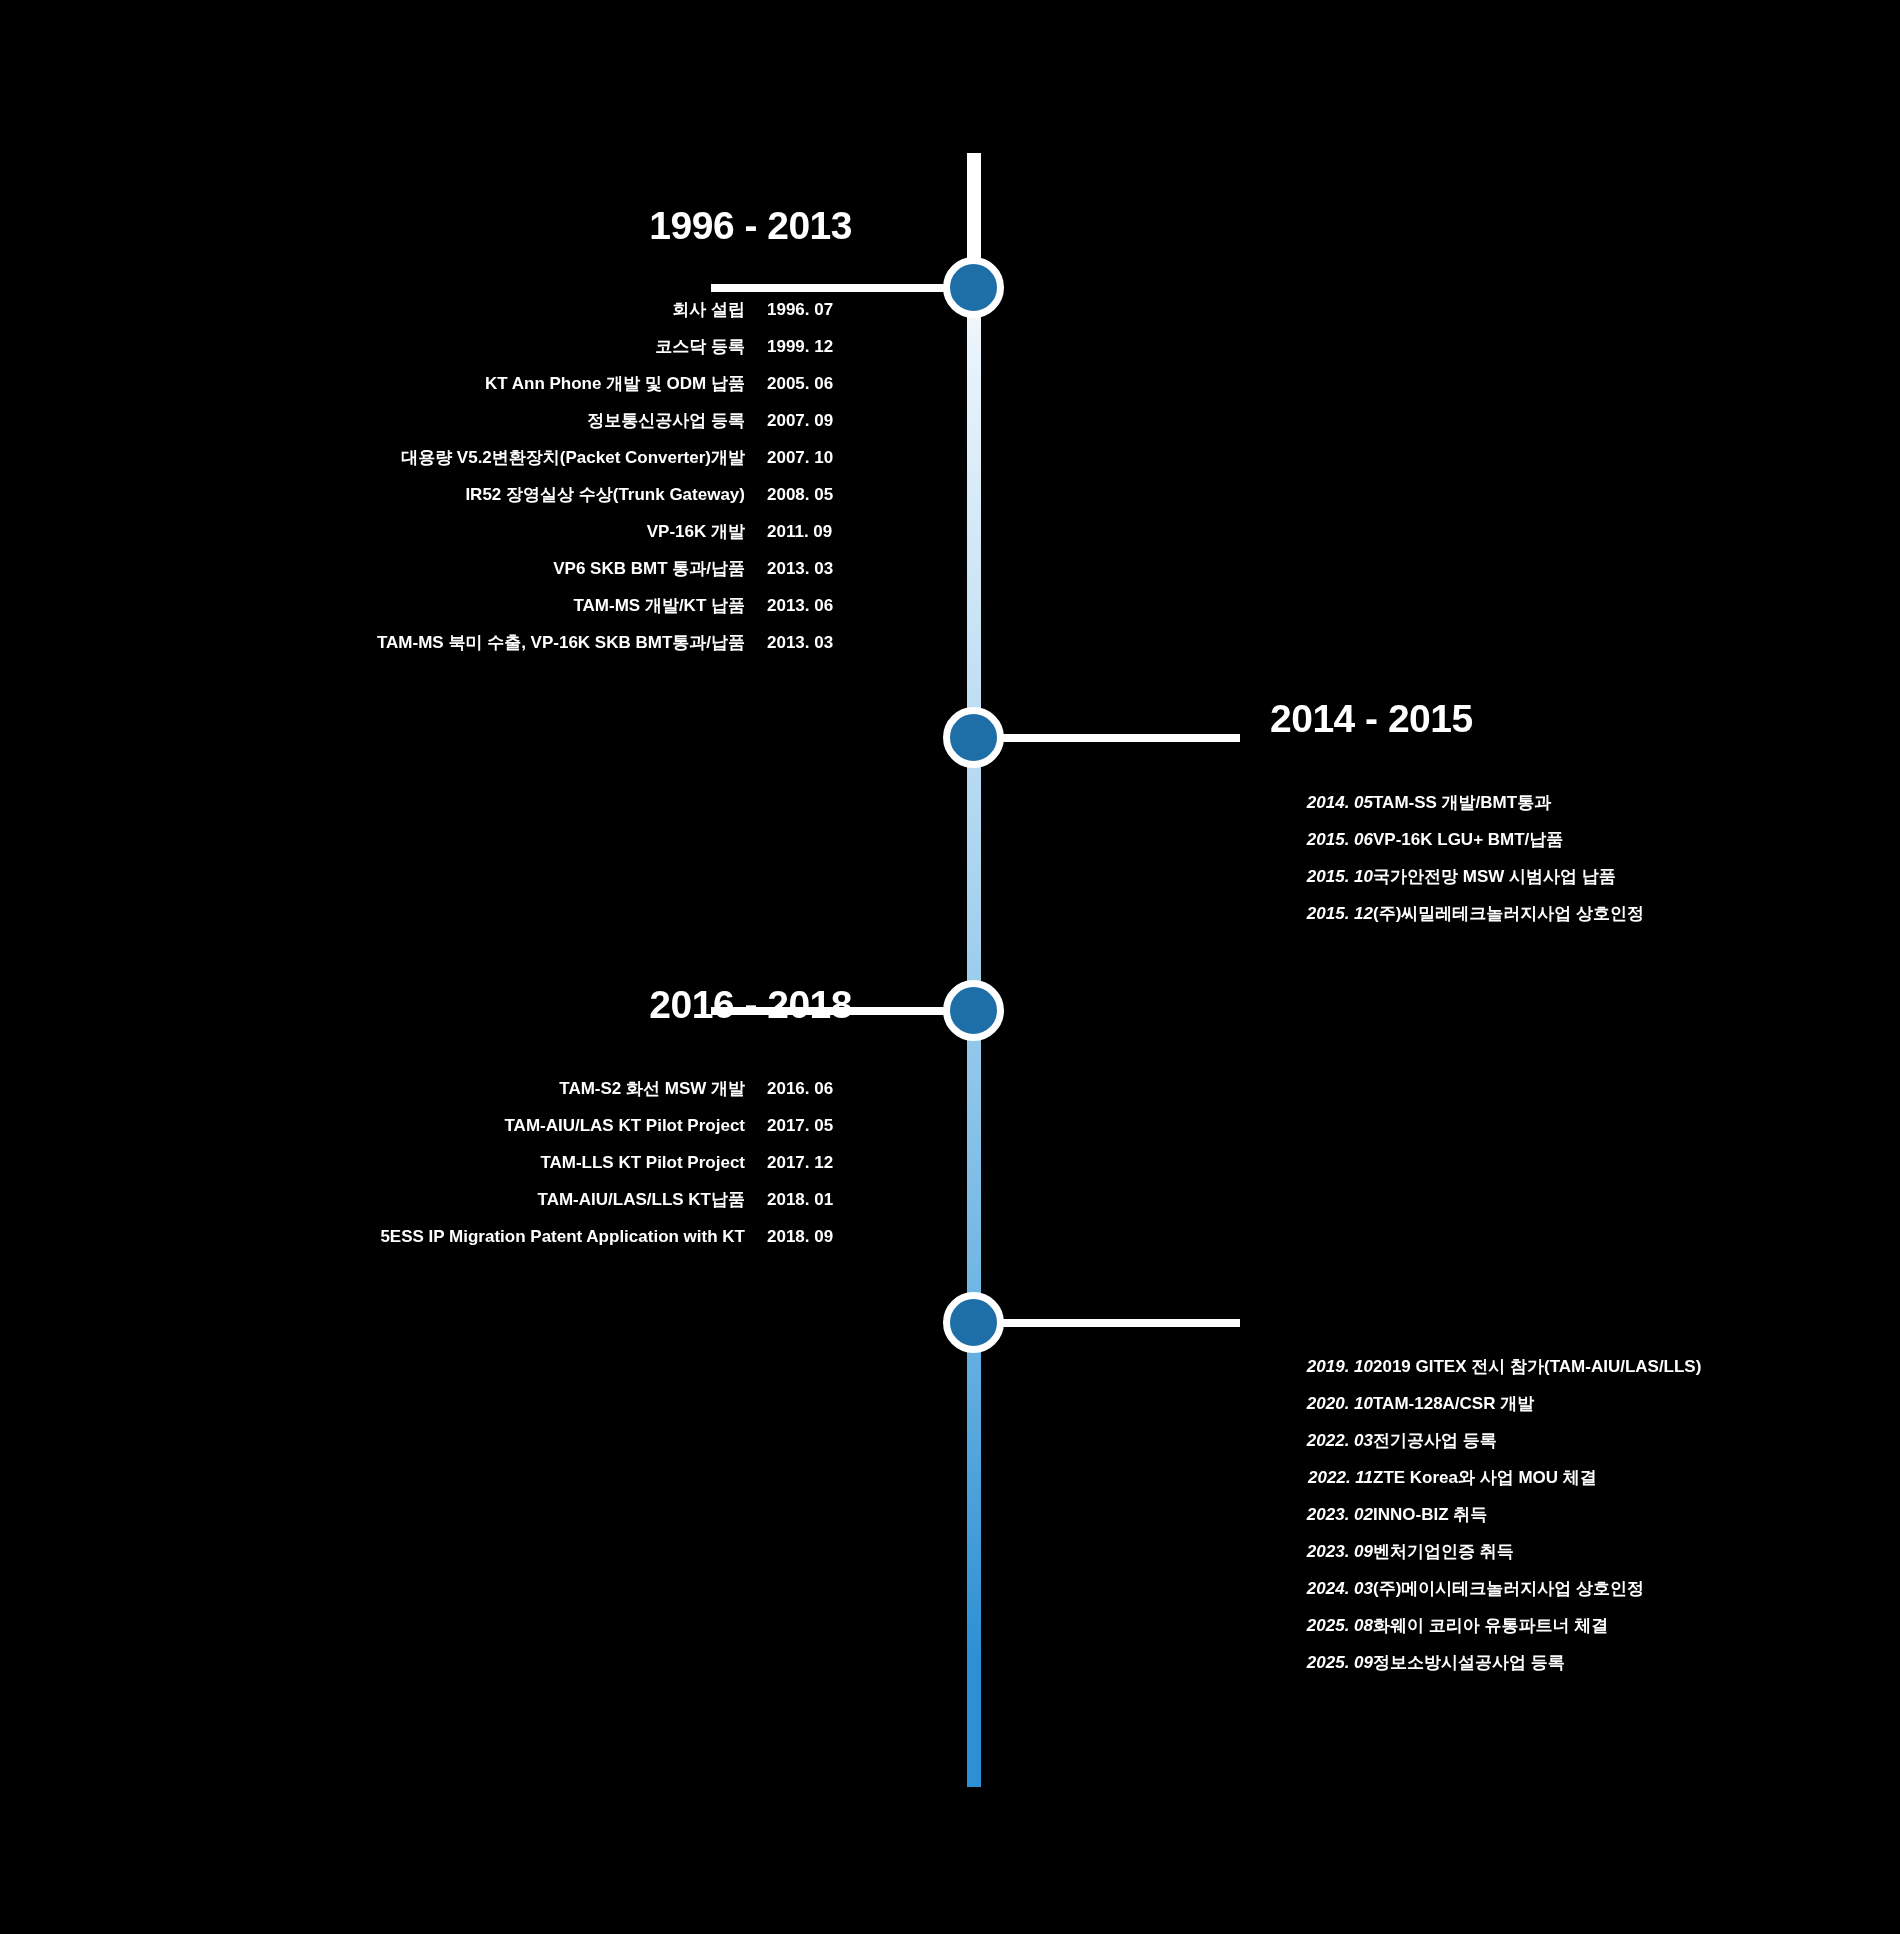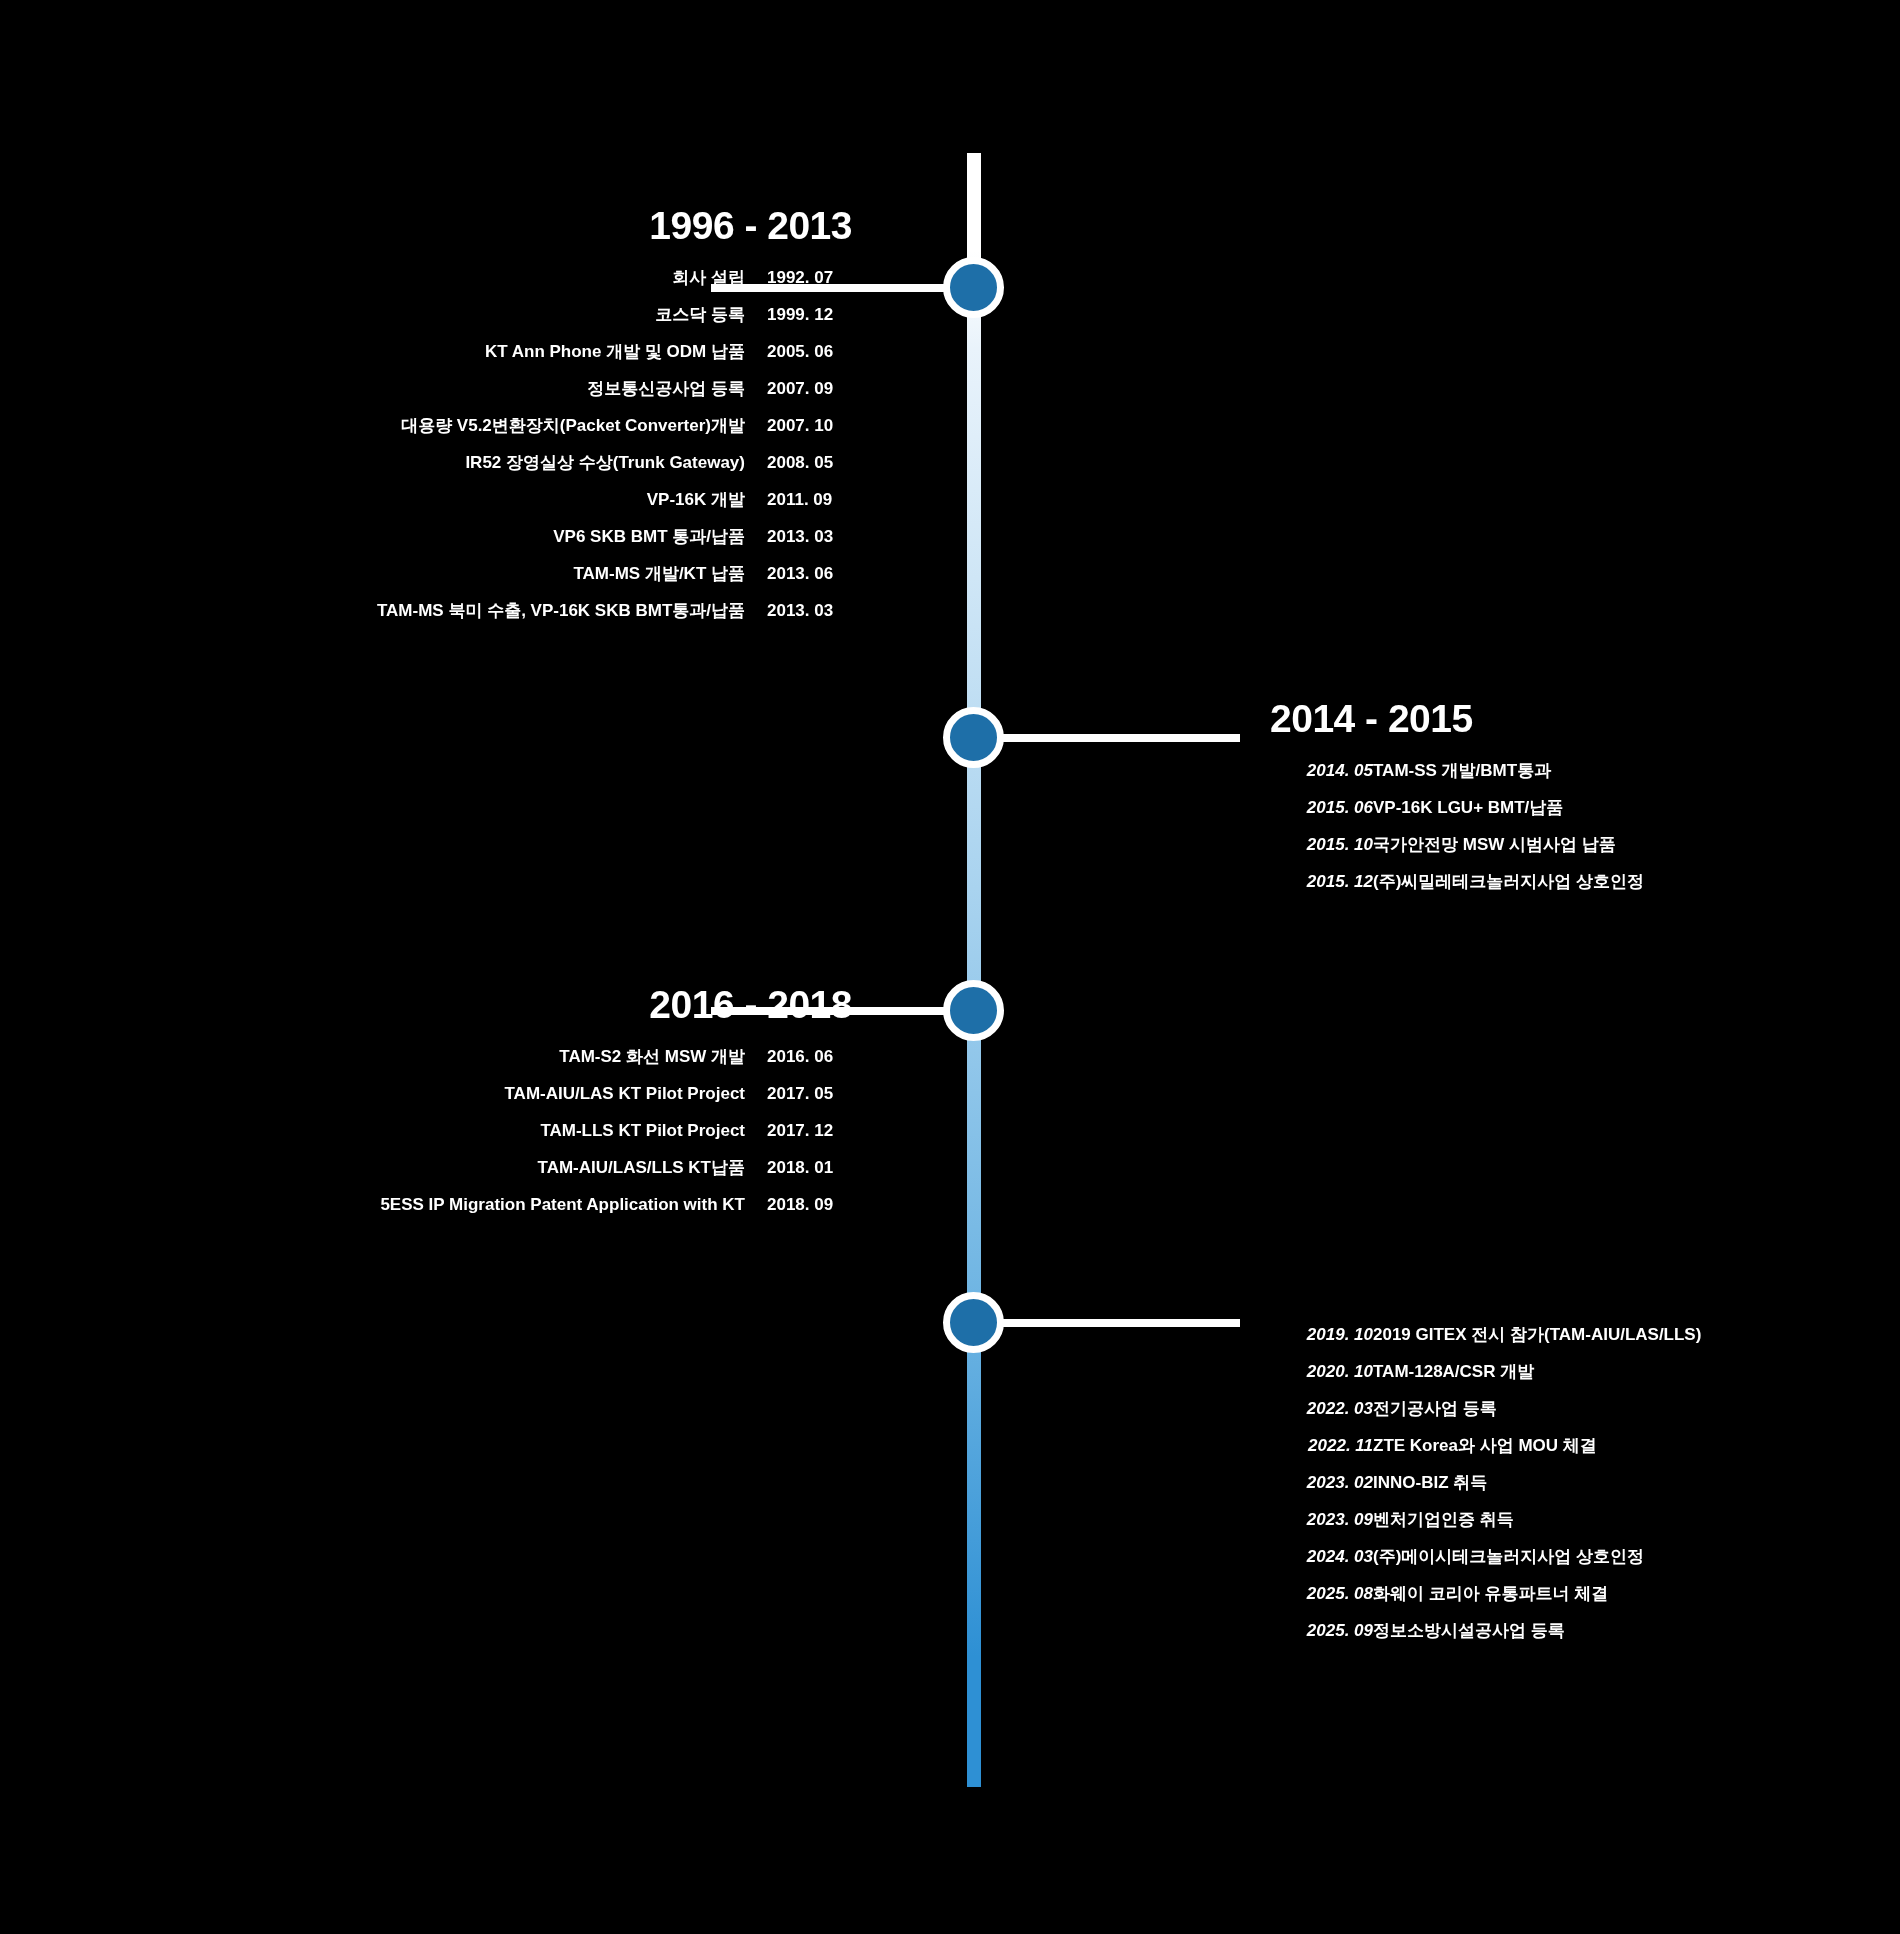--- a/index.html
+++ b/index.html
@@ -52,21 +52,21 @@
   .block-title {
     font-size:39px;
     font-weight:bold;
     letter-spacing:-0.5px;
     line-height:1;
     white-space:nowrap;
   }
   .block.left  { text-align:right; }
   .block.right { text-align:left; }
 
-  .rows { margin-top:24px; }
+  .rows { margin-top:56px; }
   .row {
     display:flex;
     font-size:17px;
     font-weight:bold;
     line-height:1.0;
     margin-bottom:20px;
     white-space:nowrap;
   }
   .block.left .row { justify-content:flex-end; }
   .block.left  .row-label { text-align:right; }
@@ -103,21 +103,21 @@
 <div class="node" id="node-1"></div>
 <div class="node" id="node-2"></div>
 <div class="node" id="node-3"></div>
 <div class="node" id="node-4"></div>
 
 <div class="block left" id="block-1996">
   <div class="block-title">1996 - 2013</div>
   <div class="rows">
     <div class="row">
       <span class="row-label">회사 설립</span>
-      <span class="row-date">1992. 07</span>
+      <span class="row-date">1996. 07</span>
     </div>
     <div class="row">
       <span class="row-label">코스닥 등록</span>
       <span class="row-date">1999. 12</span>
     </div>
     <div class="row">
       <span class="row-label">KT Ann Phone 개발 및 ODM 납품</span>
       <span class="row-date">2005. 06</span>
     </div>
     <div class="row">

